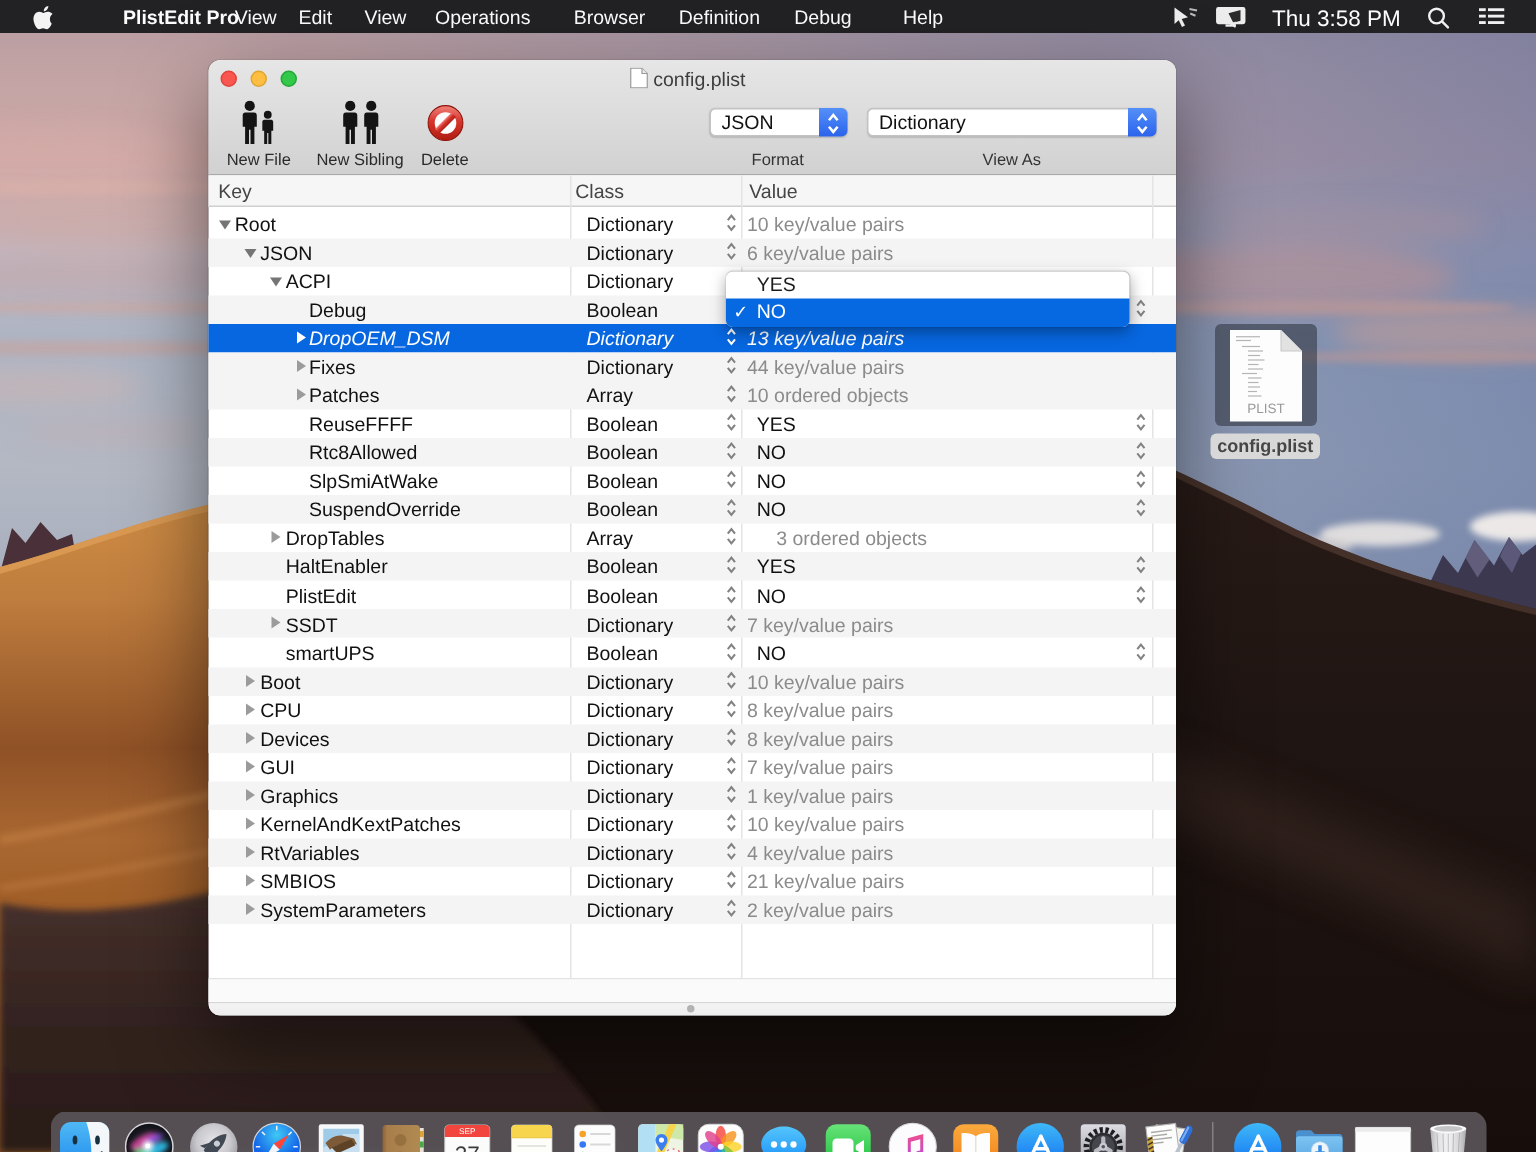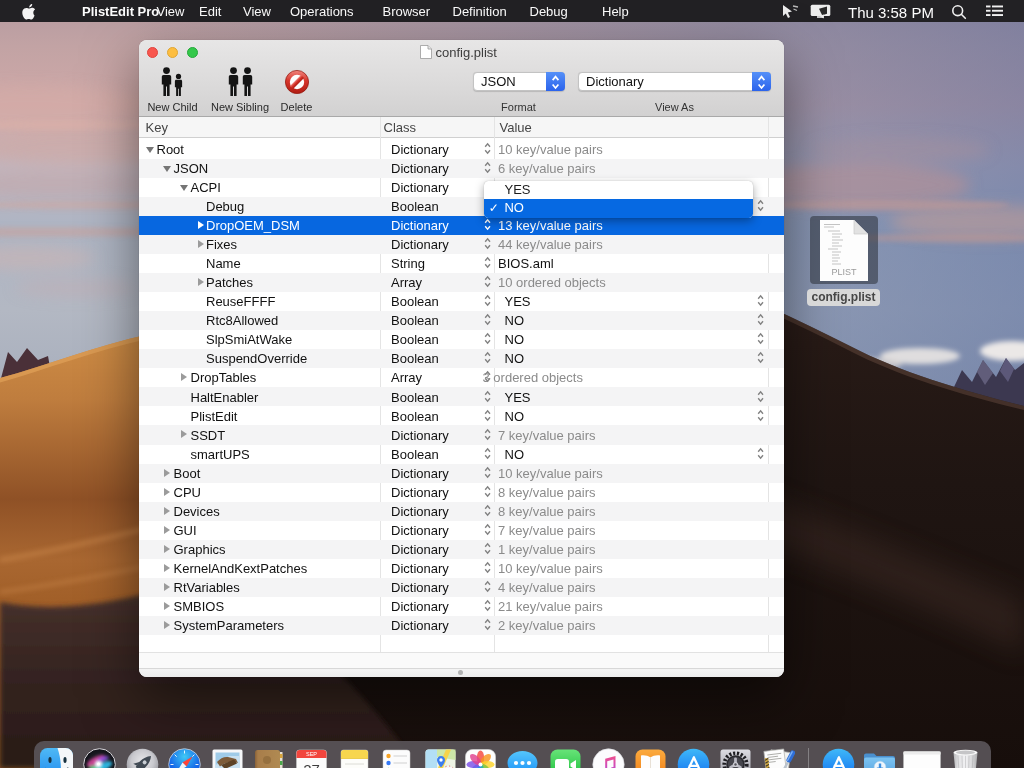--- a/index.html
+++ b/index.html
@@ -30,21 +30,21 @@
             background:linear-gradient(#5590f8, #2b63ec); }
   .plabel { position:absolute; font-size:11px; color:#333; text-align:center; }
 
   
   #thead { position:absolute; left:0; top:77px; width:100%; height:21px; background:#f6f6f6;
            border-bottom:1px solid #d0d0d0; font-size:13px; color:#454545; }
   #thead span { position:absolute; top:3px; }
   #rows { position:absolute; left:0; top:99.5px; width:100%; }
   .row { position:relative; width:100%; height:19.07px; font-size:13px; }
   .row.alt { background:#f4f4f5; }
-  .row.sel { background:#0767e0; color:#fff; }
+  .row.sel { background:#0767e0; color:#fff;font-style:italic; }
   .row span { position:absolute; top:2.2px; white-space:nowrap; }
   .key { color:#111; }
   .sel .key, .sel .cls, .sel .val, .sel .gray { color:#fff; }
   .cls { left:252.5px; color:#111; }
   .val { color:#111; }
   .gray { color:#8b8b8b; }
   .tri { position:absolute; width:0; height:0; }
   .tri.down { top:7px; border-left:4.5px solid transparent; border-right:4.5px solid transparent; border-top:6px solid #757575; }
   .tri.right { top:5px; border-top:4.5px solid transparent; border-bottom:4.5px solid transparent; border-left:6px solid #9b9b9b; }
   .tri.rightw { top:5px; border-top:4.5px solid transparent; border-bottom:4.5px solid transparent; border-left:6px solid #fff; }
@@ -240,21 +240,21 @@
 
       <div class="tbtn" style="left:21px;top:27px">
         <svg width="26" height="29" viewBox="0 0 26 29">
           <g fill="#141414">
               <use href="#man"></use>
             </g>
           <g fill="#141414" transform="translate(13.5,6.7) scale(0.77)">
               <use href="#man"></use>
             </g>
         </svg>
-        <div class="lbl">New Child</div>
+        <div class="lbl">New File</div>
       </div>
 
       <div class="tbtn" style="left:88px;top:27px">
         <svg width="27" height="29" viewBox="0 0 27 29">
           <g fill="#141414">
               <use href="#man"></use>
             </g>
           <g fill="#141414" transform="translate(14,0)">
               <use href="#man"></use>
             </g>
@@ -357,30 +357,20 @@
           <i class="tri right" style="left:59.0px"></i>
           <span class="key" style="left:67.5px">Fixes</span>
           <span class="cls">Dictionary</span>
           <span class="stepper" style="left:345px">
             <svg width="7" height="13" viewBox="0 0 7 13">
               <use href="#stp"></use>
             </svg>
           </span>
           <span class="gray" style="left:359.5px">44 key/value pairs</span>
         </div>
-      <div class="row">
-          <span class="key" style="left:67.5px">Name</span>
-          <span class="cls">String</span>
-          <span class="stepper" style="left:345px">
-            <svg width="7" height="13" viewBox="0 0 7 13">
-              <use href="#stp"></use>
-            </svg>
-          </span>
-          <span class="val" style="left:359.5px">BIOS.aml</span>
-        </div>
       <div class="row alt">
           <i class="tri right" style="left:59.0px"></i>
           <span class="key" style="left:67.5px">Patches</span>
           <span class="cls">Array</span>
           <span class="stepper" style="left:345px">
             <svg width="7" height="13" viewBox="0 0 7 13">
               <use href="#stp"></use>
             </svg>
           </span>
           <span class="gray" style="left:359.5px">10 ordered objects</span>
@@ -447,21 +437,21 @@
         </div>
       <div class="row">
           <i class="tri right" style="left:42.5px"></i>
           <span class="key" style="left:52px">DropTables</span>
           <span class="cls">Array</span>
           <span class="stepper" style="left:345px">
             <svg width="7" height="13" viewBox="0 0 7 13">
               <use href="#stp"></use>
             </svg>
           </span>
-          <span class="gray" style="left:344px">3 ordered objects</span>
+          <span class="gray" style="left:379px">3 ordered objects</span>
         </div>
       <div class="row alt">
           <span class="key" style="left:52px">HaltEnabler</span>
           <span class="cls">Boolean</span>
           <span class="stepper" style="left:345px">
             <svg width="7" height="13" viewBox="0 0 7 13">
               <use href="#stp"></use>
             </svg>
           </span>
           <span class="val" style="left:366px">YES</span>

